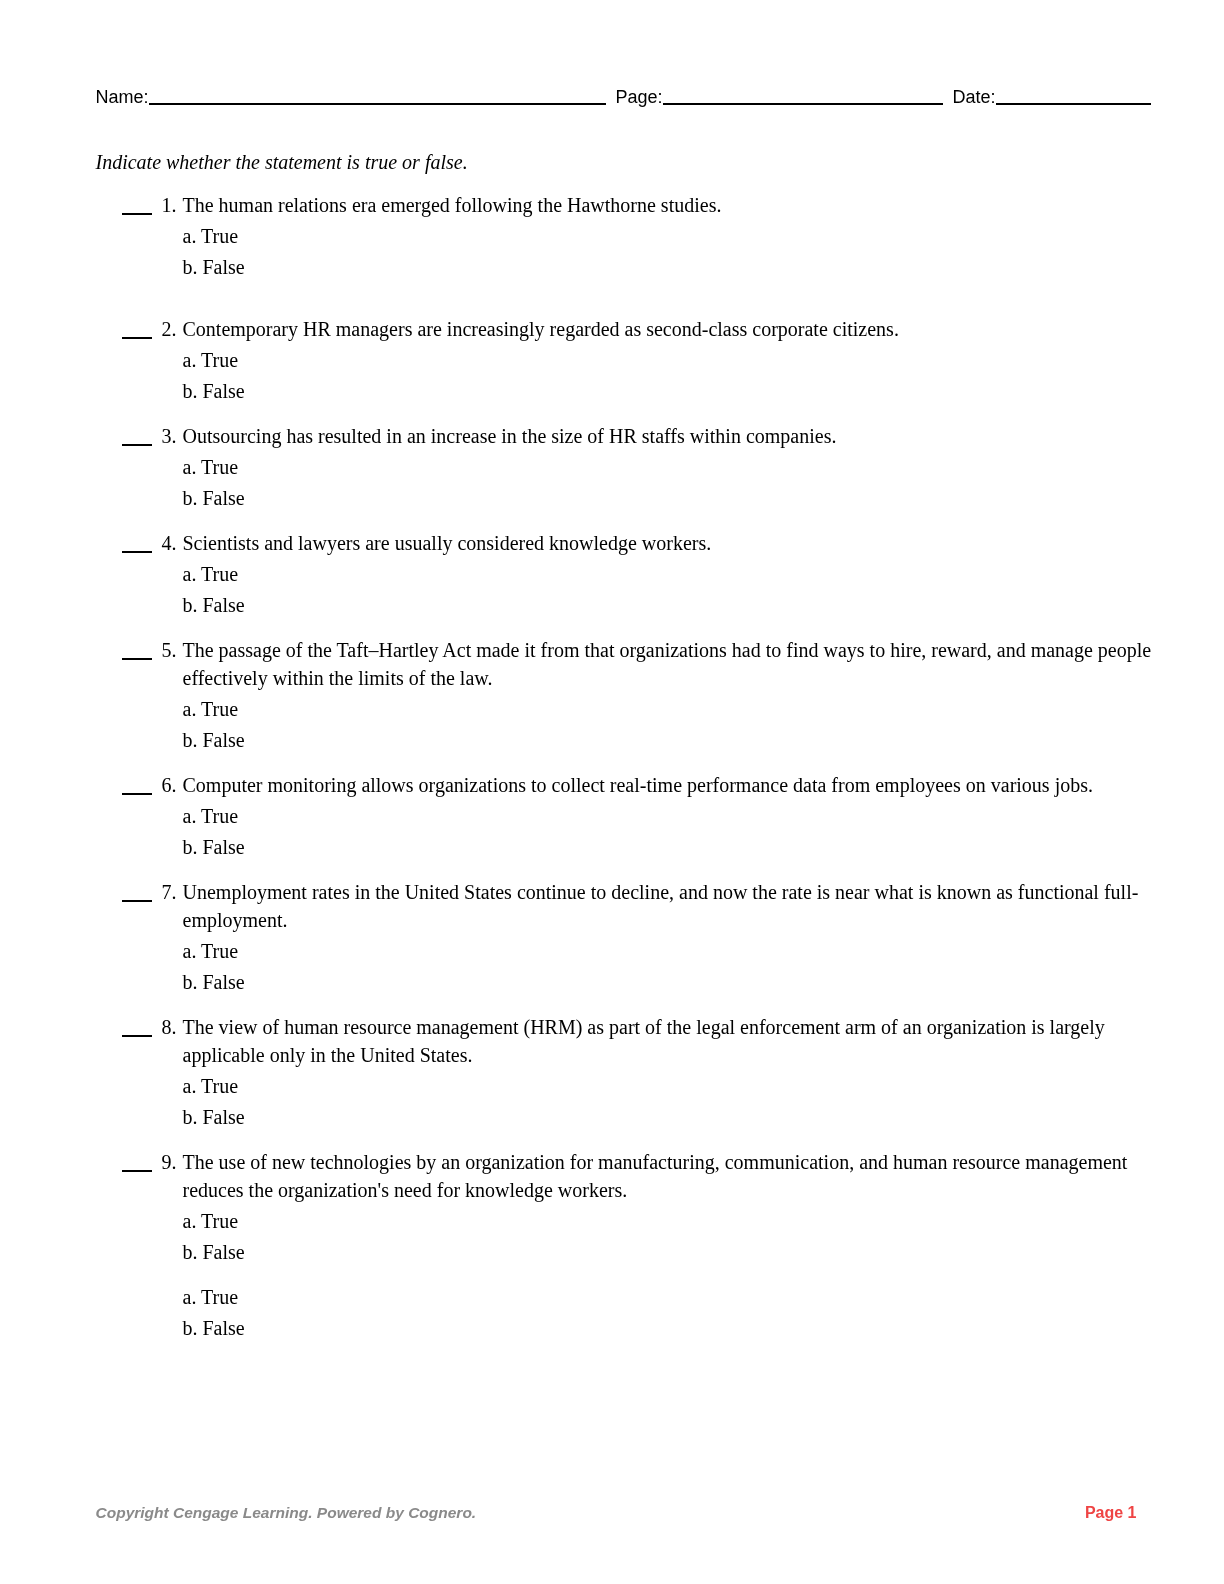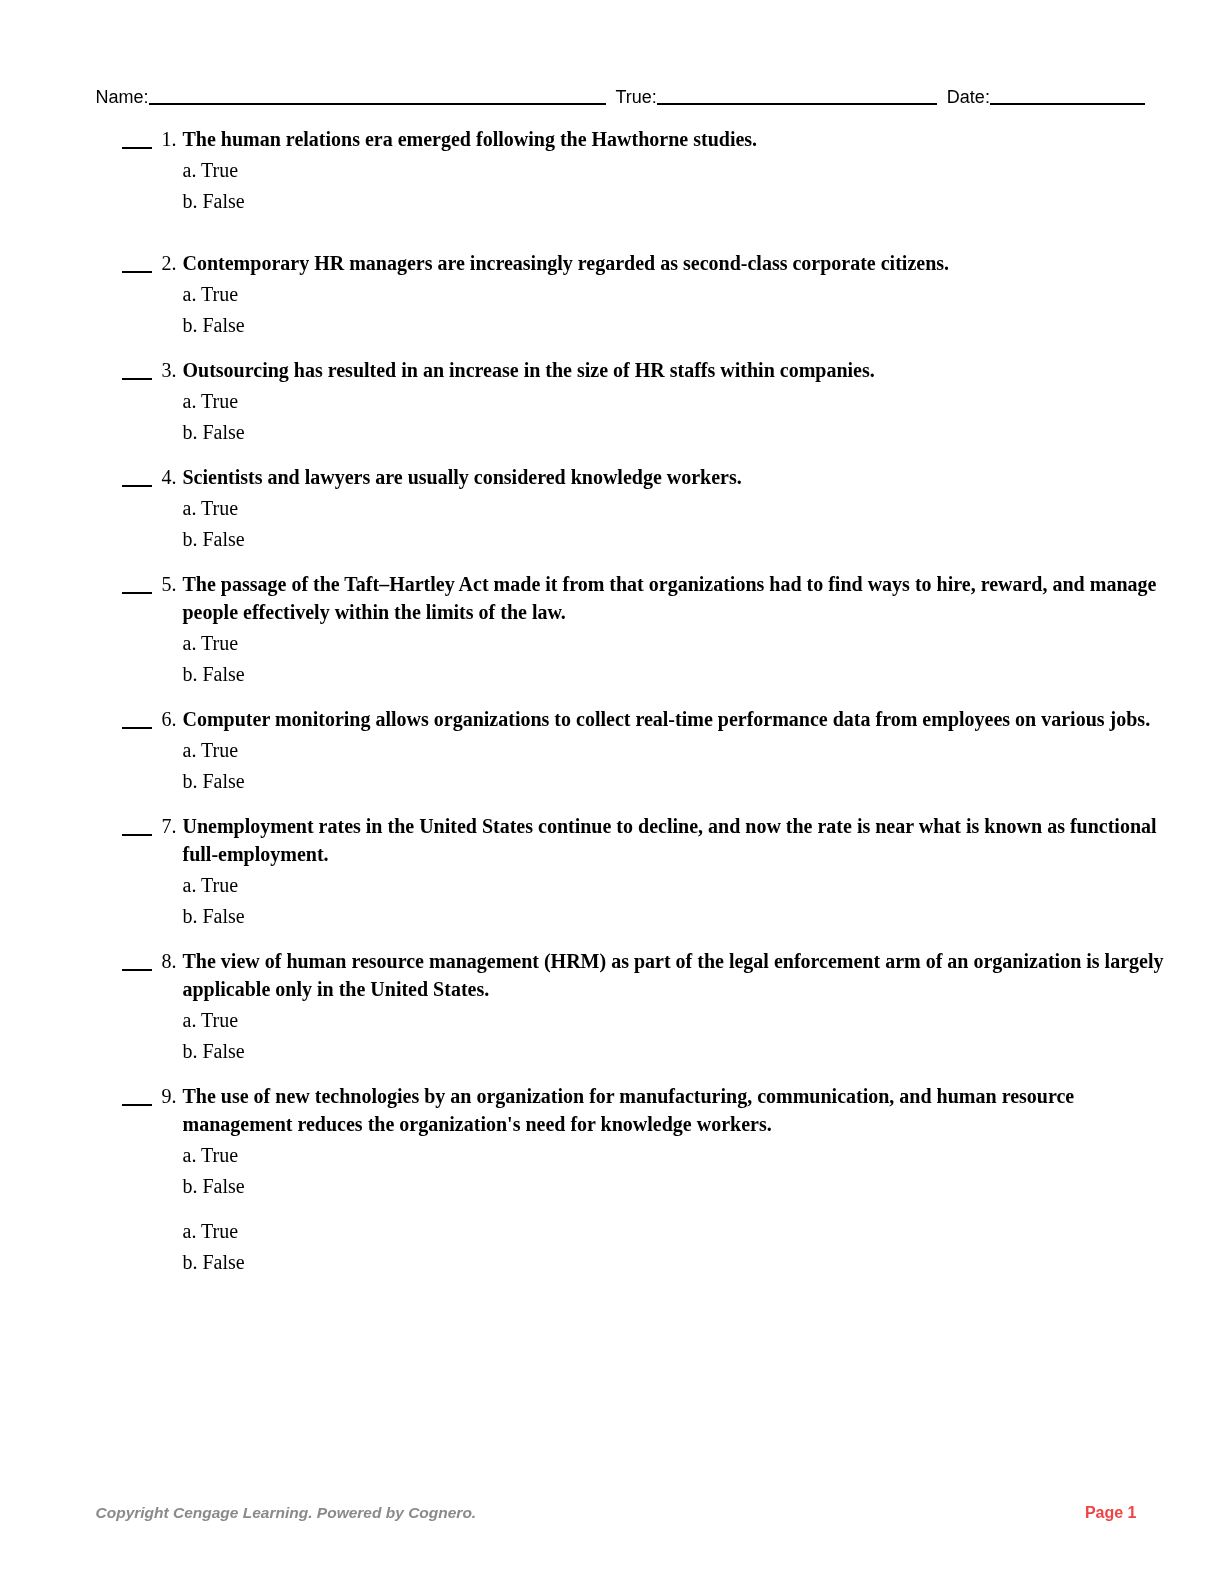--- a/index.html
+++ b/index.html
@@ -83,21 +83,20 @@
     height: 5px;
     border-bottom: 2.5px solid #000;
     position: relative;
     top: 3px;
     margin-right: 10px;
   }
   .q-text {
     flex: 1;
     max-width: 992px;
     line-height: 28px;
-    font-weight: bold;
   }
   .q-option {
     padding-left: 87px;
     line-height: 28px;
     margin-top: 3px;
   }
 
   
   .footer {
     position: absolute;
@@ -122,27 +121,28 @@
   }
 </style>
 </head>
 <body>
 
 <div class="page">
 
   <div class="hdr">
     <span>Name:</span>
     <div class="h-line name"></div>
-    <span>True:</span>
+    <span>Page:</span>
     <div class="h-line class"></div>
     <span>Date:</span>
     <div class="h-line date"></div>
   </div>
 
 
+  <div class="instruction">Indicate whether the statement is true or false.</div>
 
   <div class="questions">
       <div class="question first-q">
     <div class="q-head">
       <span class="q-left"><span class="blank"></span><span class="qnum">1.</span></span>
       <span class="q-text">The human relations era emerged following the Hawthorne studies.</span>
     </div>
     <div class="q-option">a. True</div>
     <div class="q-option">b. False</div>
   </div>

